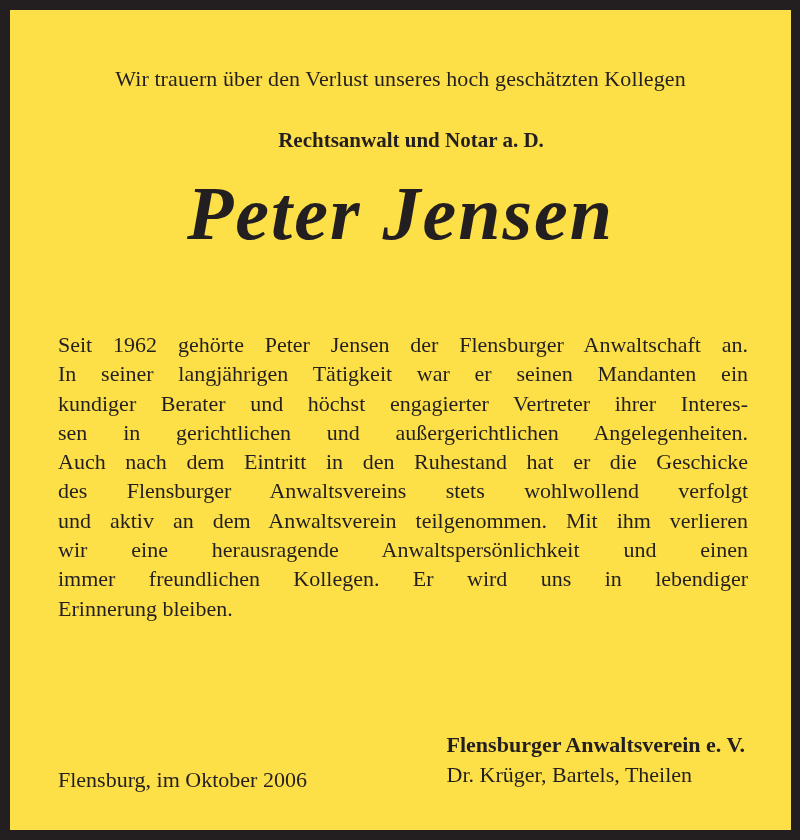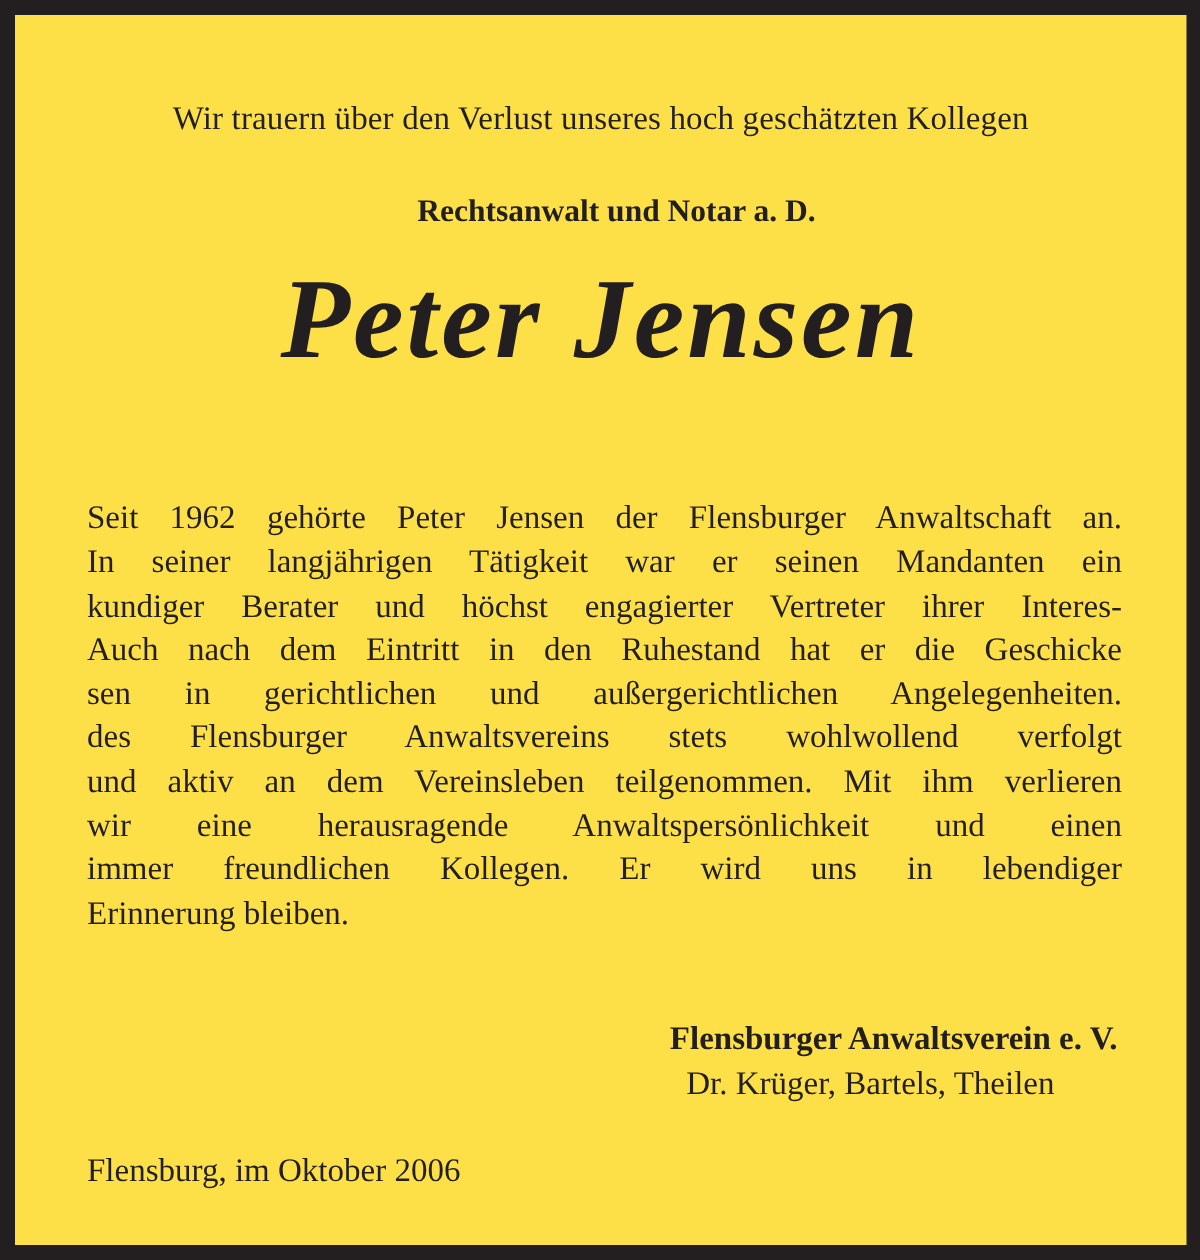--- a/index.html
+++ b/index.html
@@ -45,45 +45,44 @@
       text-align: justify;
       hyphens: manual;
     }
     .body-text span.line { display: block; text-align: justify; text-align-last: justify; }
     .body-text span.line.last { text-align-last: left; }
     .condolence {
       position: absolute; left: 48px; top: 632px;
       font-size: 22px;
     }
     .signature {
-      position: absolute; right: 46px; top: 669px;
-      text-align: right;
+      position: absolute; right: 46px; top: 722px;
     }
     .org { font-size: 22px; font-weight: bold; display: block; }
     .names { font-size: 22px; display: block; margin-right: 42px; margin-top: 4px; }
     .place-date {
       position: absolute; left: 48px; top: 757px;
       font-size: 22px;
     }
   </style>
 </head>
 <body>
 
 <div class="card">
   <div class="intro">Wir trauern über den Verlust unseres hoch geschätzten Kollegen</div>
   <div class="title-line">Rechtsanwalt und Notar a. D.</div>
   <div class="name">Peter Jensen</div>
   <div class="body-text">
     <span class="line">Seit 1962 gehörte Peter Jensen der Flensburger Anwaltschaft an.</span>
     <span class="line">In seiner langjährigen Tätigkeit war er seinen Mandanten ein</span>
     <span class="line">kundiger Berater und höchst engagierter Vertreter ihrer Interes-</span>
+    <span class="line">sen in gerichtlichen und außergerichtlichen Angelegenheiten.</span>
     <span class="line">Auch nach dem Eintritt in den Ruhestand hat er die Geschicke</span>
-    <span class="line">sen in gerichtlichen und außergerichtlichen Angelegenheiten.</span>
     <span class="line">des Flensburger Anwaltsvereins stets wohlwollend verfolgt</span>
-    <span class="line">und aktiv an dem Vereinsleben teilgenommen. Mit ihm verlieren</span>
+    <span class="line">und aktiv an dem Anwaltsverein teilgenommen. Mit ihm verlieren</span>
     <span class="line">wir eine herausragende Anwaltspersönlichkeit und einen</span>
     <span class="line">immer freundlichen Kollegen. Er wird uns in lebendiger</span>
     <span class="line last">Erinnerung bleiben.</span>
   </div>
   <div class="signature">
     <span class="org">Flensburger Anwaltsverein e. V.</span>
     <span class="names">Dr. Krüger, Bartels, Theilen</span>
   </div>
   <div class="place-date">Flensburg, im Oktober 2006</div>
 </div>

